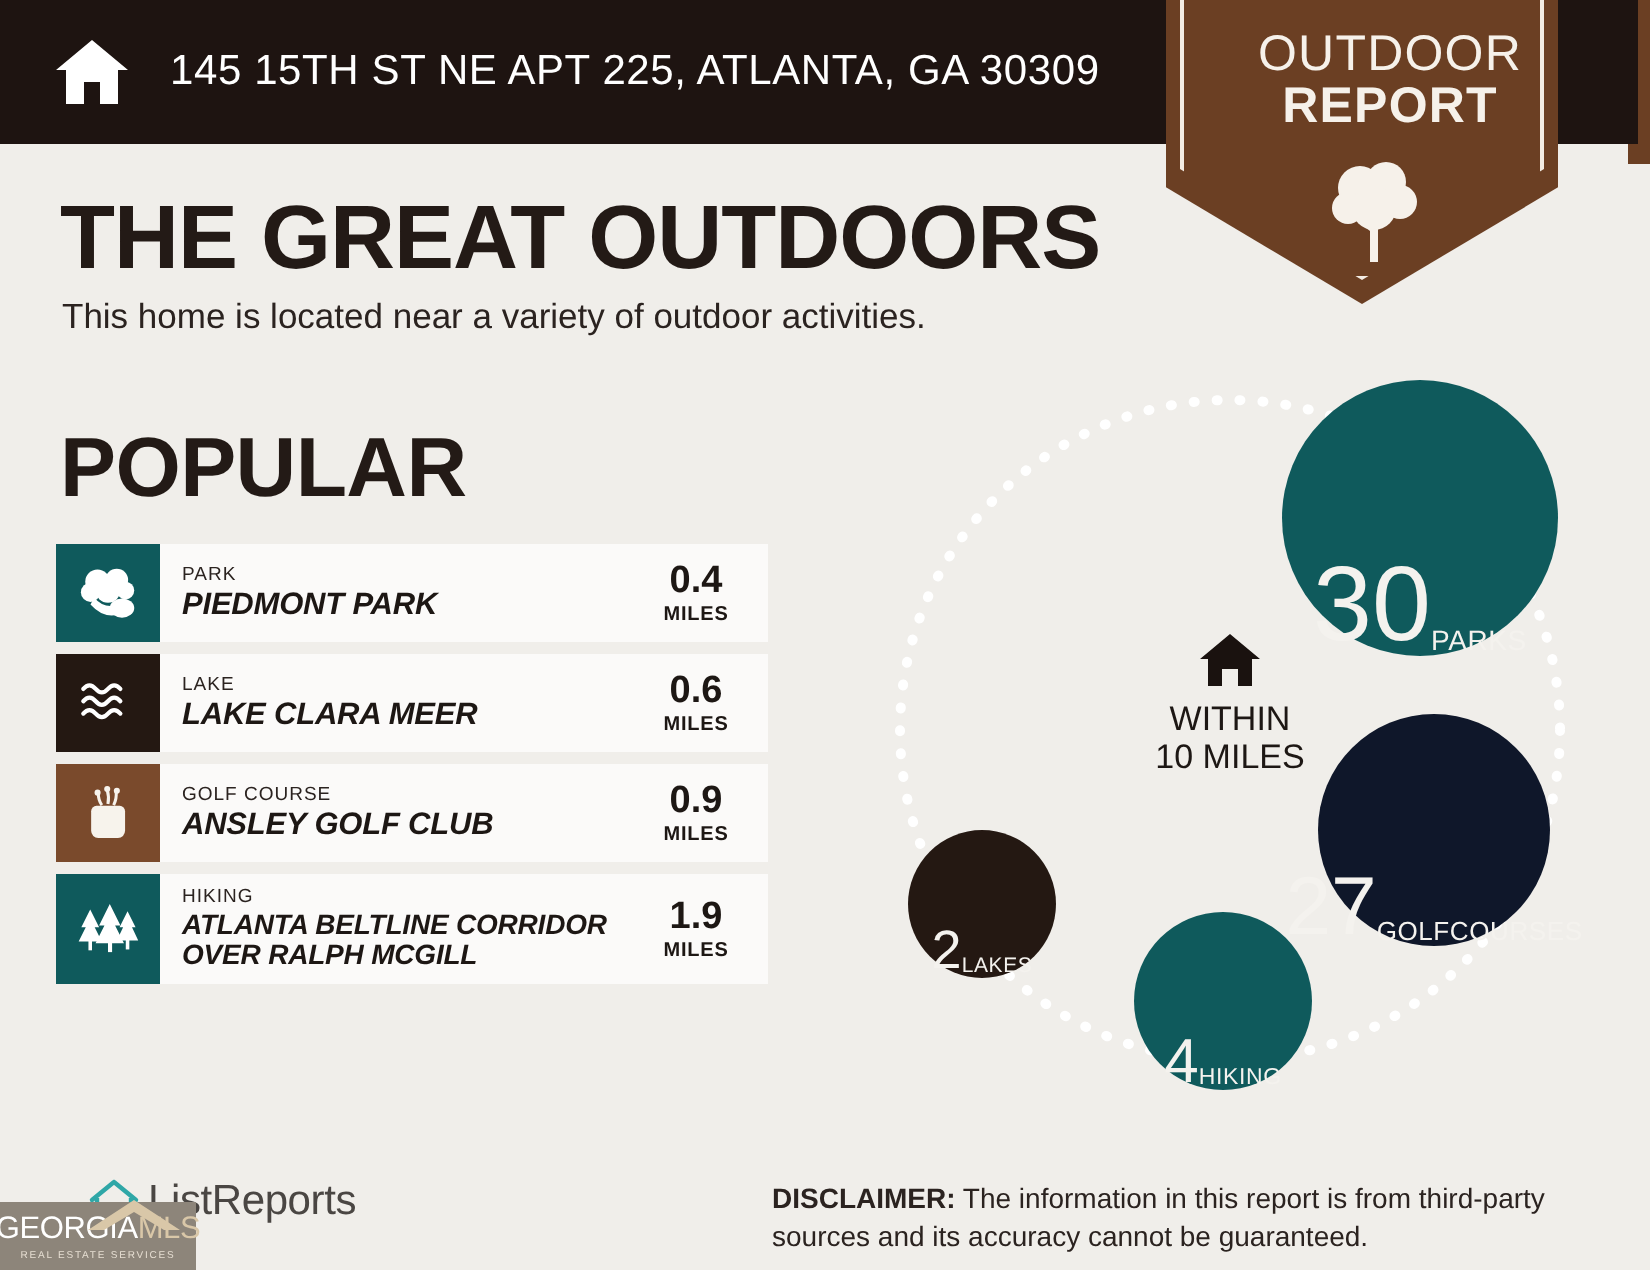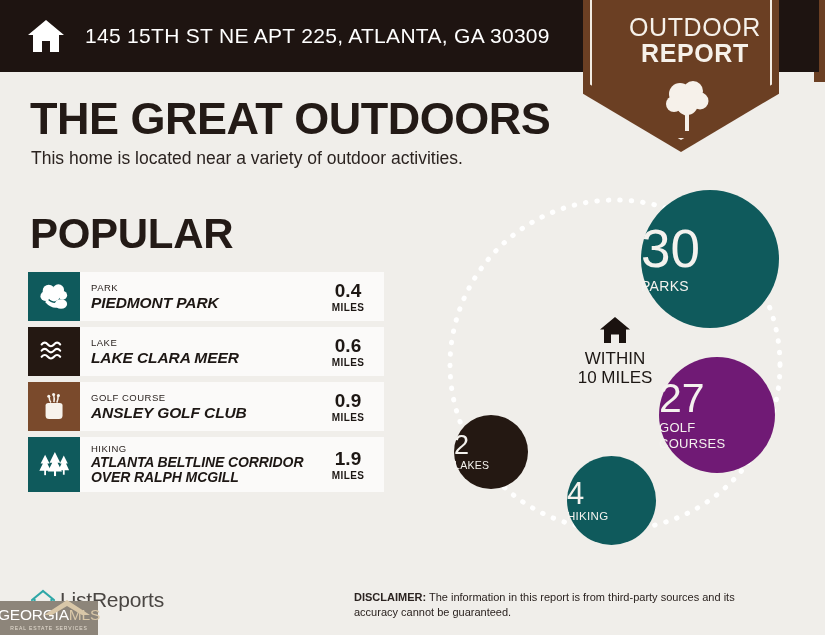--- a/index.html
+++ b/index.html
@@ -78,22 +78,22 @@
   .nm{ font-size:15.5px; font-weight:700; letter-spacing:-.1px; color:#1d1714; display:block; line-height:1.12;font-style:italic;}
   .row.tall .nm{ font-size:14px; }
   .dist{ text-align:center; padding-right:12px; flex:0 0 60px; }
   .dnum{ font-size:19px; font-weight:700; color:#1d1714; display:block; line-height:1; }
   .dunit{ font-size:10px; font-weight:700; letter-spacing:.4px; color:#1d1714; display:block; margin-top:2px;}
 
   
   .info{ position:absolute; left:415px; top:175px; width:400px; height:385px; }
   .dotted{ position:absolute; left:0; top:0; }
   .circ{
-    position:absolute; border-radius:50%; display:flex; flex-direction:column;
-    align-items:flex-start; justify-content:center; color:#f4f2ee; text-align:center;
+    position:absolute; border-radius:50%; display:flex; flex-direction:row;
+    align-items:flex-end; justify-content:center; color:#f4f2ee; text-align:center;
   }
   .circ .n{ font-weight:400; line-height:.95; }
   .circ .lb{ font-weight:400; line-height:1.05; letter-spacing:.3px; }
 
   .c-parks{ left:226px; top:15px; width:138px; height:138px; }
   .c-parks .n{ font-size:53px; }
   .c-parks .lb{ font-size:14px; margin-top:4px; }
 
   .c-golf{ left:244px; top:182px; width:116px; height:116px; }
   .c-golf .n{ font-size:41px; }
@@ -104,36 +104,36 @@
   .c-lakes .lb{ font-size:10.5px; margin-top:2px; }
 
   .c-hiking{ left:152px; top:281px; width:89px; height:89px; }
   .c-hiking .n{ font-size:31px; }
   .c-hiking .lb{ font-size:11.5px; margin-top:2px; }
 
   .center-mark{ position:absolute; left:124px; top:140px; width:152px; text-align:center; }
   .center-mark .cm-l{ font-size:17px; font-weight:400; color:#1d1714; line-height:1.12; display:block; }
 
   
-  .lr-logo{ position:absolute; left:30px; top:588px; display:flex; align-items:center; }
+  .lr-logo{ position:absolute; left:44px; top:588px; display:flex; align-items:center; }
   .lr-name{ font-size:21px; color:#4a4643; margin-left:4px; letter-spacing:-.2px; }
   .mls{
     position:absolute; left:0; top:601px; width:98px; height:34px;
     background:#8d857a; display:flex; flex-direction:column;
     align-items:center; justify-content:center; padding-top:2px;
   }
   .mls-top{ font-size:15.5px; letter-spacing:-.2px; line-height:1; }
   .mls-top .g{ color:#ffffff; }
   .mls-top .m{ color:#d9c7a8; }
   .mls-sub{ font-size:5px; letter-spacing:.9px; color:#e6ded2; margin-top:2px; }
   .mls-roof{ position:absolute; right:6px; top:-4px; }
 
   .disc{
-    position:absolute; left:354px; top:590px; width:420px;
-    font-size:11px; line-height:1.33; color:#2b2320;
+    position:absolute; left:386px; top:590px; width:420px;
+    font-size:14px; line-height:1.33; color:#2b2320;
   }
   .disc b{ font-weight:700; }
 </style>
 </head>
 <body>
 
 <div class="edge-strip"></div>
 <div class="edge-strip2"></div>
 
 <div class="header">
@@ -276,21 +276,21 @@
 
   <svg class="dotted" width="400" height="385">
     <circle cx="200" cy="190" r="165" fill="none" stroke="#ffffff" stroke-width="5" stroke-linecap="round" stroke-dasharray="0.5 11"></circle>
   </svg>
 
   <div class="circ c-parks" style="background:#0f5a5c">
     <span class="n">30</span>
     <span class="lb">PARKS</span>
   </div>
 
-  <div class="circ c-golf" style="background:#701a75">
+  <div class="circ c-golf" style="background:#0f172a">
     <span class="n">27</span>
     <span class="lb">GOLF</span>
     <span class="lb">COURSES</span>
   </div>
 
   <div class="circ c-lakes" style="background:#241812">
     <span class="n">2</span>
     <span class="lb">LAKES</span>
   </div>
 

